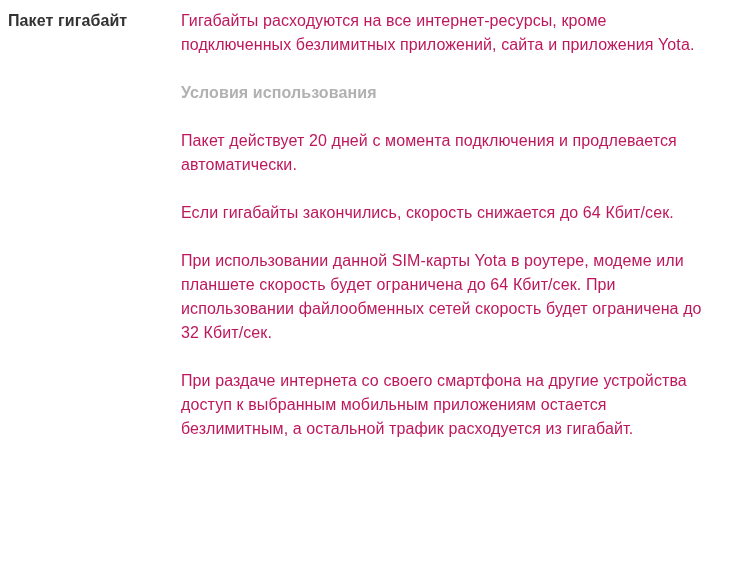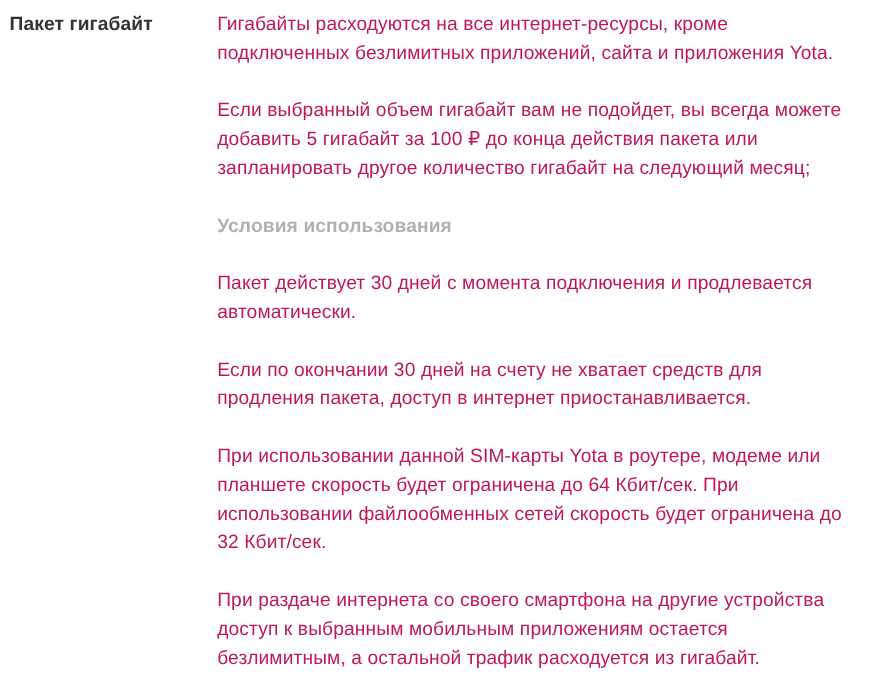--- a/index.html
+++ b/index.html
@@ -63,28 +63,27 @@
 <div class="page">
   <div class="row">
 
     <div class="left-col">
       <div class="section-title">Пакет гигабайт</div>
     </div>
 
     <div class="right-col">
       <p>Гигабайты расходуются на все интернет-ресурсы, кроме подключенных безлимитных приложений, сайта и приложения Yota.</p>
 
-      <p>Если выбранный объем гигабайт вам не подойдет, вы всегда можете добавить 5 гигабайт за 100 ₽ до конца действия пакета или запланировать другое количество гигабайт на следующий месяц;</p>
 
       <p class="subheading">Условия использования</p>
 
-      <p>Пакет действует 30 дней с момента подключения и продлевается автоматически.</p>
+      <p>Пакет действует 20 дней с момента подключения и продлевается автоматически.</p>
 
+      <p>Если гигабайты закончились, скорость снижается до 64 Кбит/сек.</p>
 
-      <p>Если по окончании 30 дней на счету не хватает средств для продления пакета, доступ в интернет приостанавливается.</p>
 
       <p>При использовании данной SIM-карты Yota в роутере, модеме или планшете скорость будет ограничена до 64 Кбит/сек. При использовании файлообменных сетей скорость будет ограничена до 32 Кбит/сек.</p>
 
       <p>При раздаче интернета со своего смартфона на другие устройства доступ к выбранным мобильным приложениям остается безлимитным, а остальной трафик расходуется из гигабайт.</p>
     </div>
 
   </div>
 </div>
 
 </body></html>

